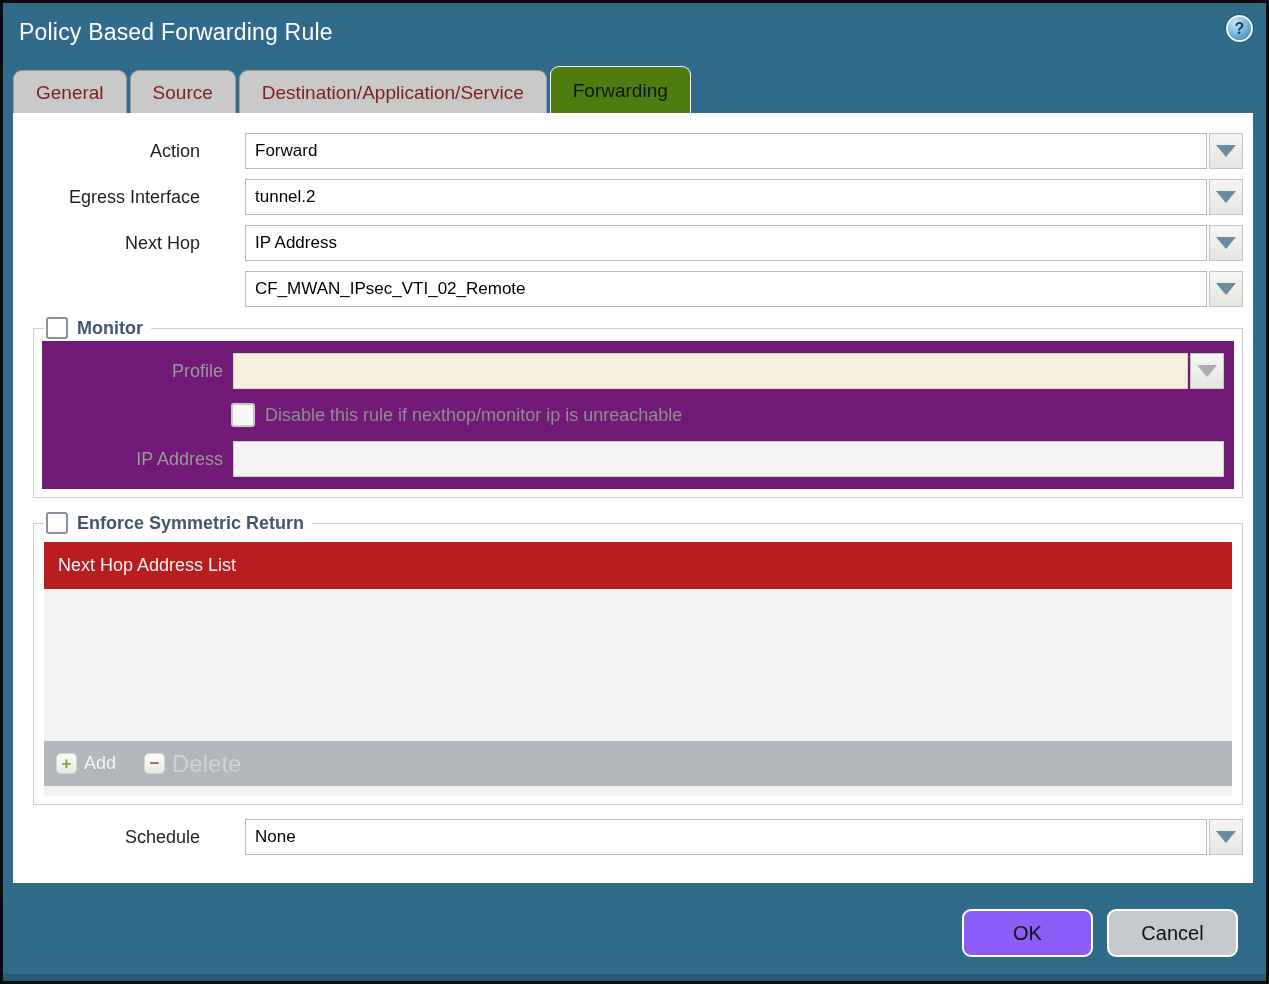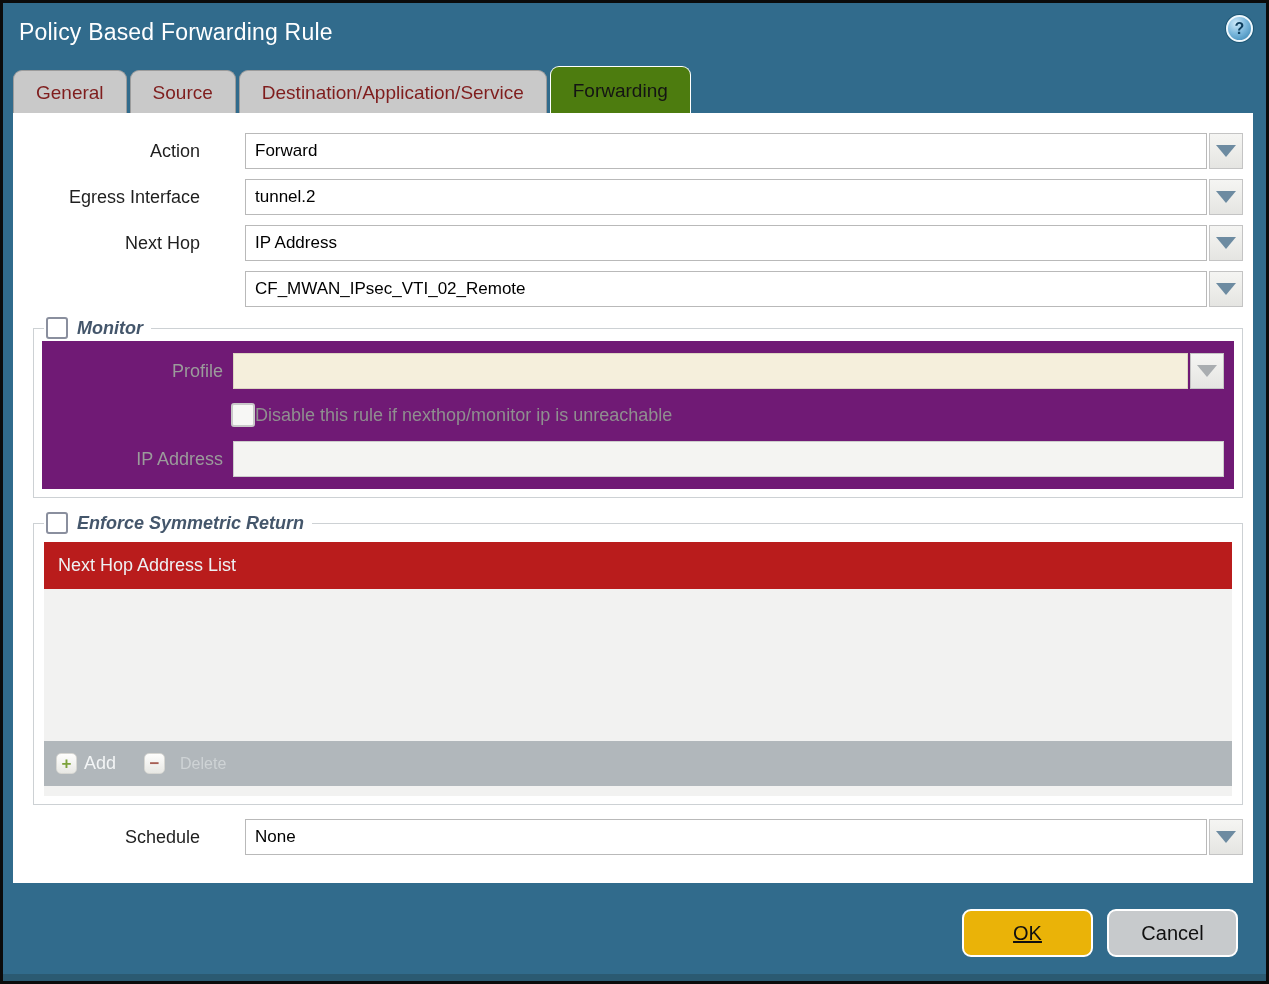--- a/index.html
+++ b/index.html
@@ -34,50 +34,50 @@
   .arrow{width:0;height:0;border-left:10px solid transparent;border-right:10px solid transparent;
          border-top:12px solid #6d8ba1;}
   .arrow.dis{border-top-color:#a9adb0;}
 
   
   fieldset.group{border:1px solid #cdd1d4;margin:0 10px 14px 20px;padding:2px 8px 8px 8px;}
   legend.glegend{display:flex;align-items:center;gap:9px;padding:0 8px 0 2px;margin-left:2px;}
   .cb{width:18px;height:18px;background:#ffffff;border:2px solid #8a8f9e;border-radius:3px;
       box-sizing:content-box;cursor:pointer;flex:none;}
   .cb.dis{border-color:#c9c9c9;background:#f7f7f5;cursor:default;}
-  .glabel{font-weight:bold;font-size:18px;color:#44566b;font-style:italic;}
+  .glabel{font-weight:bold;font-size:18px;color:#44566b;}
 
   .panel{background:#701a75;padding:12px 10px;}
   .mrow{display:flex;align-items:center;}
   .mlabel{width:171px;padding-right:10px;text-align:right;font-size:18px;color:#9b9b9b;flex:none;}
   .beige{flex:1;height:34px;border:1px solid #ddd6c2;background:#f5efdc;}
   .grayinput{flex:1;height:34px;border:1px solid #cccccc;background:#f4f4f2;}
-  .disrow{display:flex;align-items:center;gap:0;margin:14px 0 14px 179px;}
+  .disrow{display:flex;align-items:center;gap:10px;margin:14px 0 14px 179px;}
   .distext{font-size:18px;color:#8f8f8f;}
 
   
   .nhtable{margin:6px 2px 0 2px;}
   .thead{height:47px;background:#b91c1c;color:#eef1f3;font-size:18px;display:flex;align-items:center;padding-left:14px;}
   .tbody{height:152px;background:#f2f2f1;}
   .tfoot{height:45px;background:#b1b7bb;display:flex;align-items:center;padding-left:12px;gap:28px;}
   .tstrip{height:10px;background:#f2f2f1;}
   .tbtn{display:flex;align-items:center;gap:7px;cursor:pointer;}
   .picon{width:21px;height:21px;border-radius:5px;background:linear-gradient(#fefefd,#e8e8e4);
          border:1px solid #d7d7d3;box-sizing:border-box;display:flex;align-items:center;justify-content:center;
          font-weight:bold;font-size:17px;line-height:1;}
   .plus{color:#7ca23b;}
   .minus{color:#a75f54;}
   .addlbl{font-size:18px;color:#f3f5f6;}
-  .dellbl{font-size:16px;color:#ced3d5;margin-left:8px;}
+  .dellbl{font-size:24px;color:#ced3d5;}
 
   
   .btnrow{display:flex;justify-content:flex-end;gap:14px;margin:26px 28px 0 0;}
   .btn{width:131px;height:48px;border-radius:9px;border:2px solid #ffffff;font-size:20px;color:#101010;
        font-family:"Liberation Sans",sans-serif;cursor:pointer;}
-  .btn.ok{background:#eab308;text-decoration:underline;}
+  .btn.ok{background:#8b5cf6;}
   .btn.cancel{background:#c7cacc;}
 
   .bottomstrip{position:absolute;left:0;right:0;bottom:0;height:7px;background:#2b5a72;}
 </style>
 </head>
 <body>
 
 <div class="window">
 
   <div class="titlebar">

